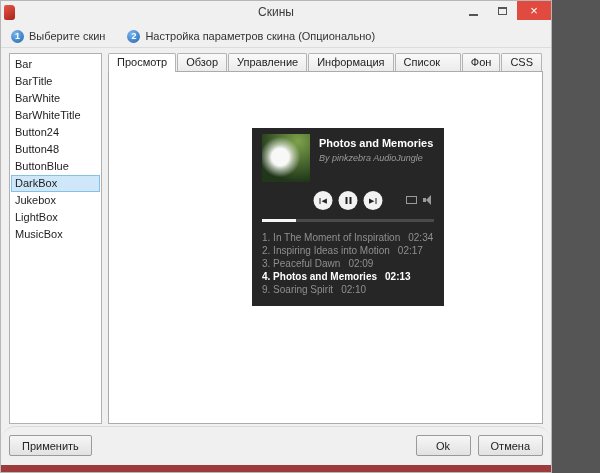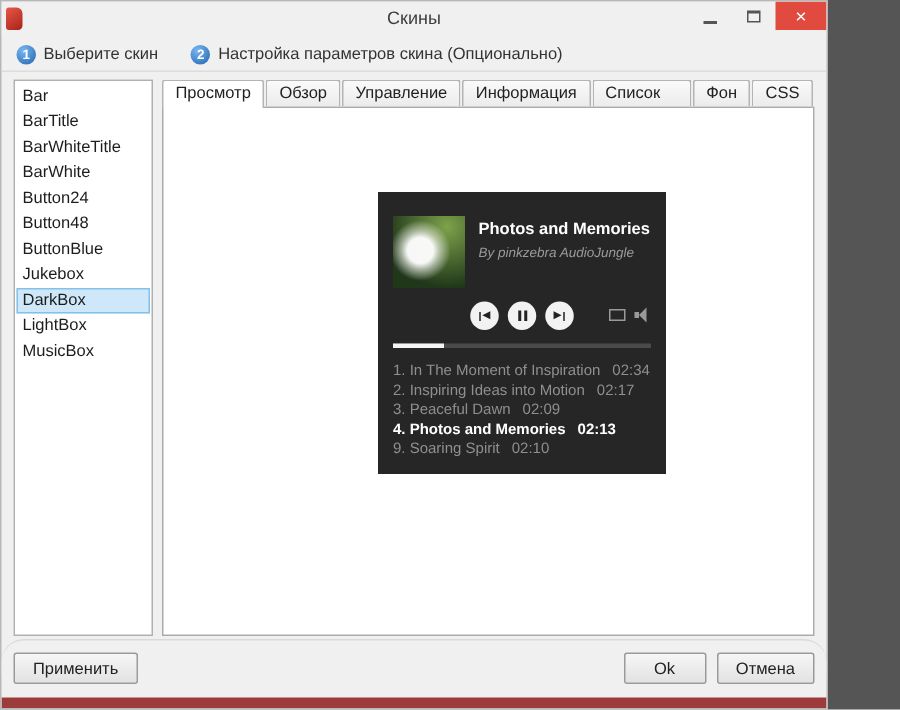--- a/index.html
+++ b/index.html
@@ -65,21 +65,21 @@
   }
   .tab.active { background:#fff; height:19px; z-index:2; position:relative; }
   .preview-area {
     position:absolute; top:18px; left:0; right:0; bottom:0;
     background:#fff; border:1px solid #ababab; z-index:1;
   }
 
   
   .player {
     position:absolute; left:143px; top:56px; width:192px;
-    background:#262626; color:#cfcfcf; padding:16px 10px 10px 10px;
+    background:#262626; color:#cfcfcf; padding:6px 10px 10px 10px;
   }
   .player-head { display:flex; gap:9px; }
   .album-art {
     width:48px; height:48px; flex:0 0 48px;
     background:
       radial-gradient(circle at 38% 48%, rgba(255,255,255,.96) 0 22%, rgba(255,255,255,.55) 33%, rgba(255,255,255,0) 52%),
       radial-gradient(circle at 75% 15%, #7da24a, #20371a 75%);
   }
   .p-title { font-size:11px; font-weight:bold; color:#fff; margin-top:3px; }
   .p-sub { font-size:9px; font-style:italic; color:#9a9a9a; margin-top:4px; }
@@ -154,27 +154,27 @@
     </div>
     <div class="step">
       <span class="step-icon">2</span>
       <span>Настройка параметров скина (Опционально)</span>
     </div>
   </div>
 
   <div class="skin-list">
     <div class="skin-item">Bar</div>
     <div class="skin-item">BarTitle</div>
+    <div class="skin-item">BarWhite</div>
     <div class="skin-item">BarWhiteTitle</div>
-    <div class="skin-item">BarWhite</div>
     <div class="skin-item">Button24</div>
     <div class="skin-item">Button48</div>
     <div class="skin-item">ButtonBlue</div>
+    <div class="skin-item selected">DarkBox</div>
     <div class="skin-item">Jukebox</div>
-    <div class="skin-item selected">DarkBox</div>
     <div class="skin-item">LightBox</div>
     <div class="skin-item">MusicBox</div>
   </div>
 
   <div class="right-panel">
     <div class="tabs">
       <div class="tab active">Просмотр</div>
       <div class="tab">Обзор</div>
       <div class="tab">Управление</div>
       <div class="tab">Информация</div>

